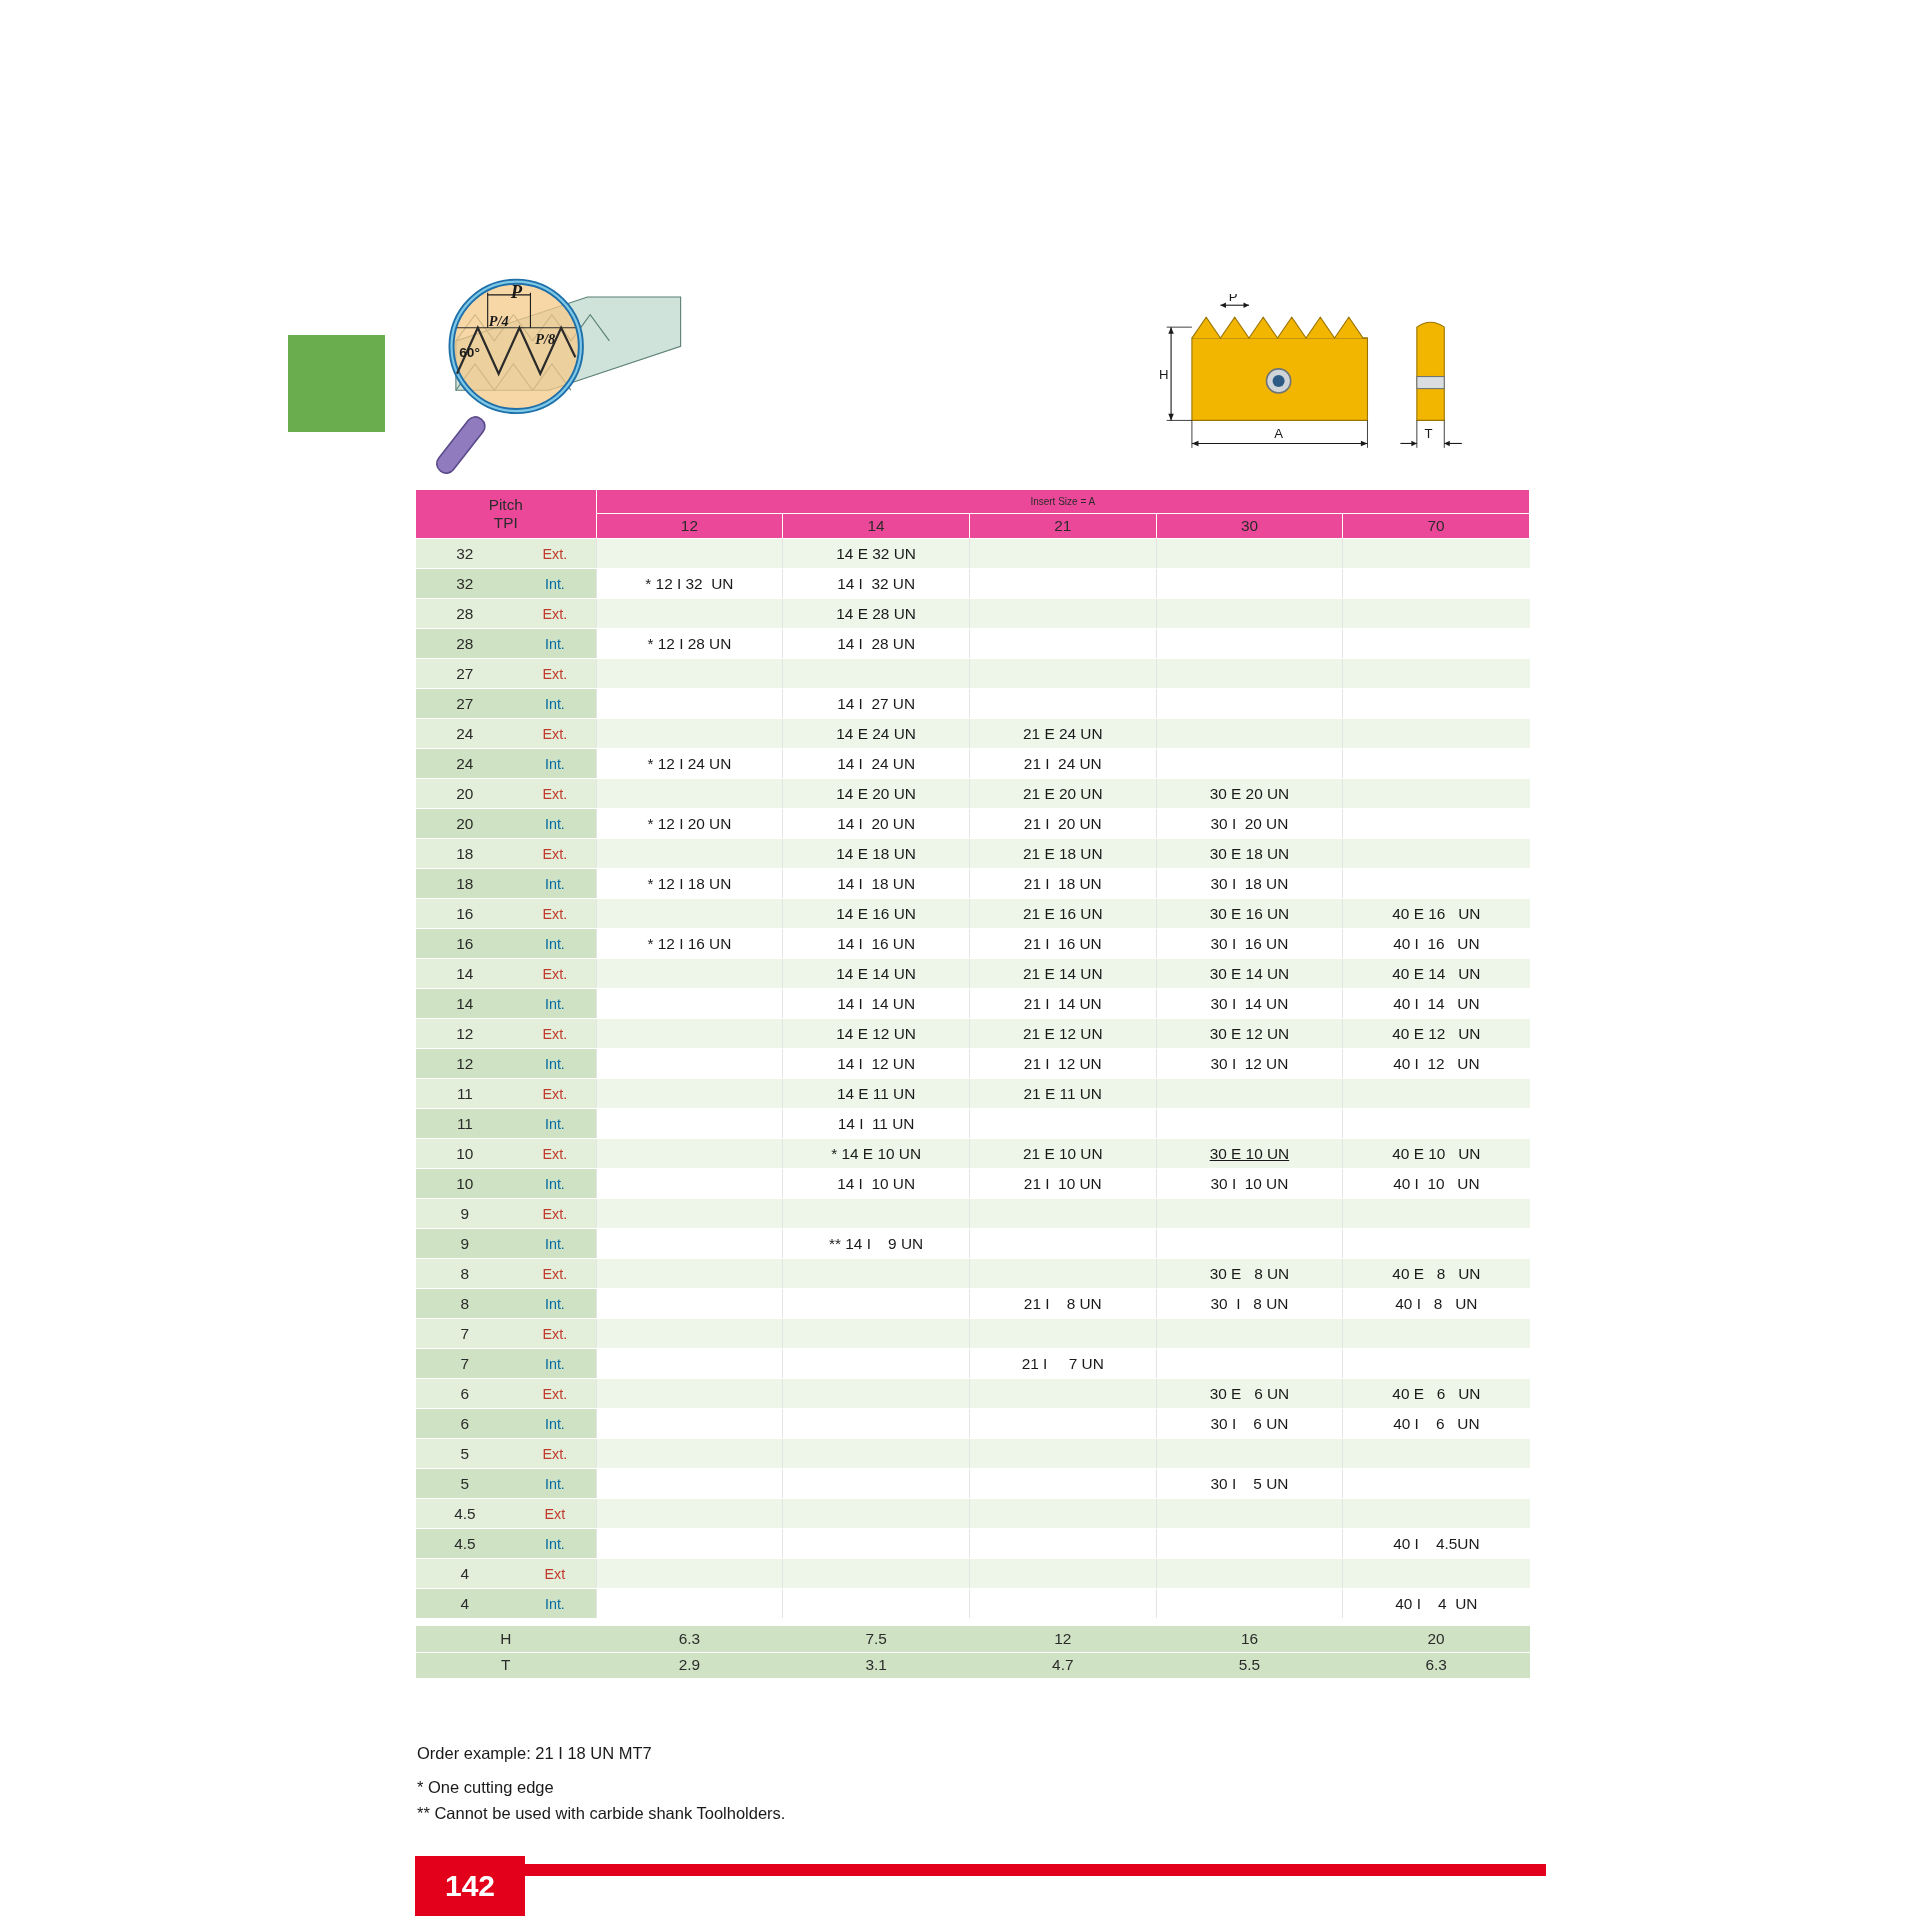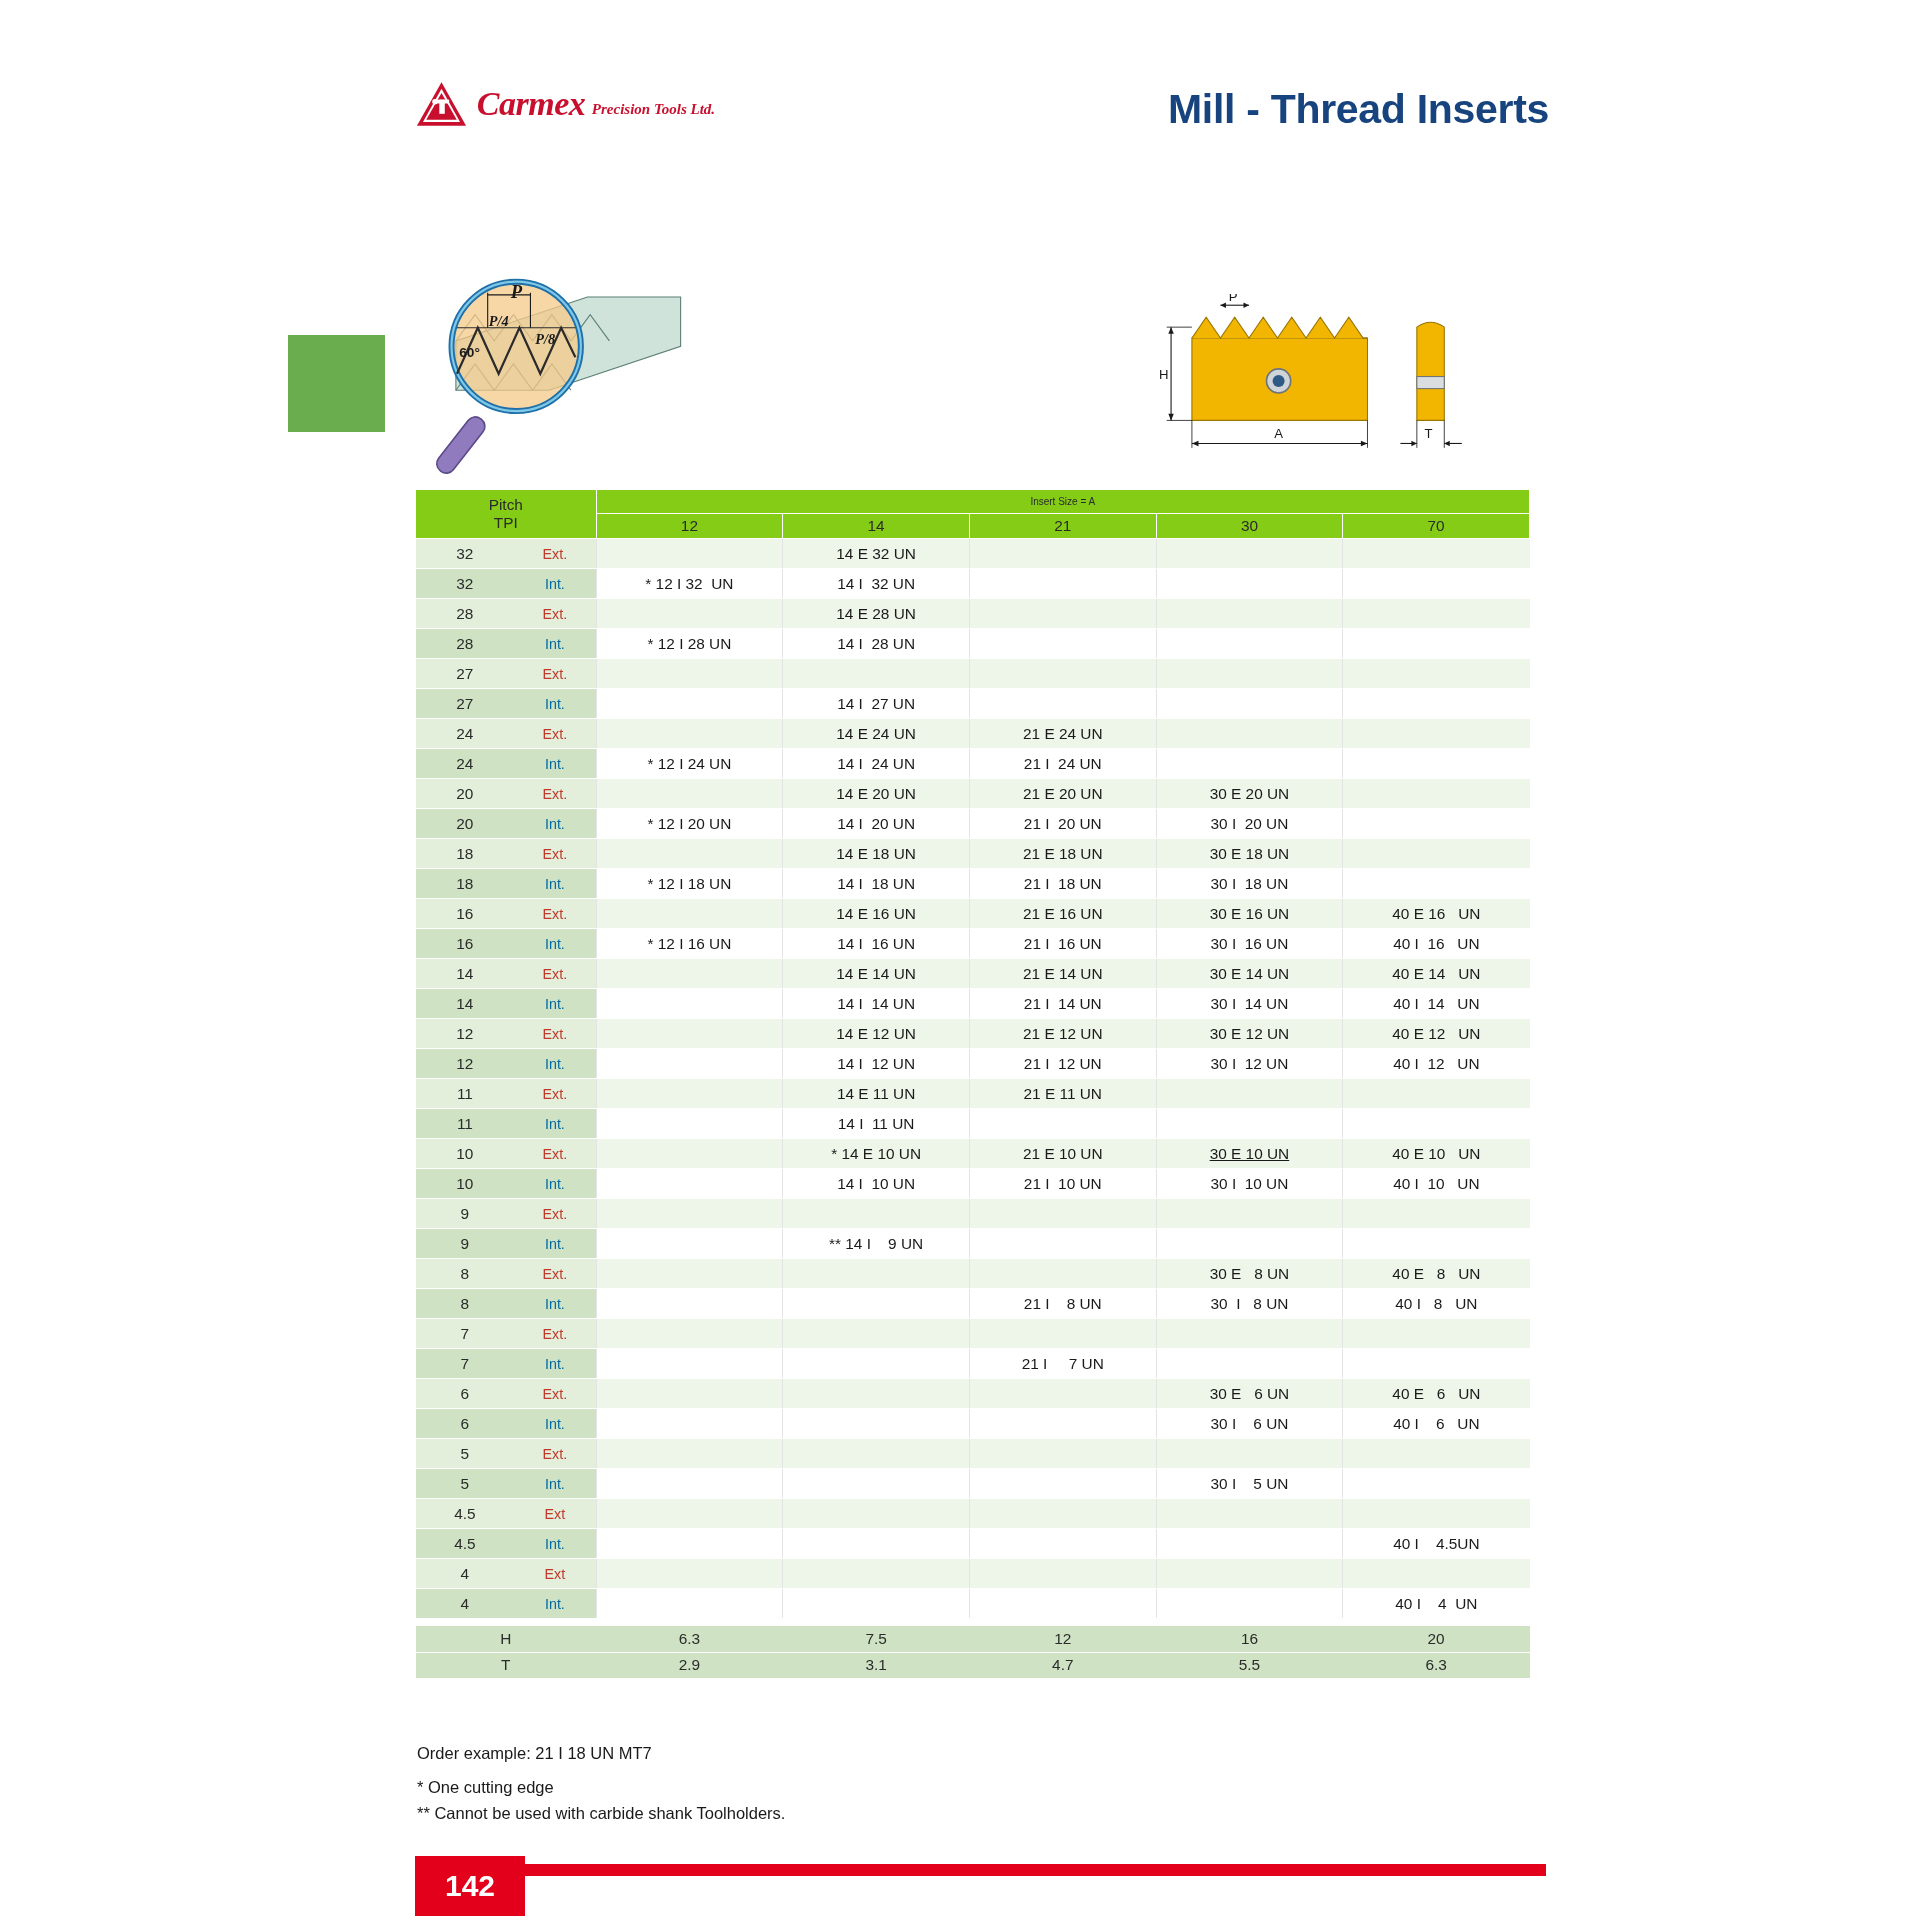--- a/index.html
+++ b/index.html
@@ -98,21 +98,21 @@
     position: absolute;
     left: 415px; top: 489px;
     width: 1115px;
     border-collapse: collapse;
     font-size: 15px;
     color: #1a1a1a;
   }
   .tbl td, .tbl th { padding: 0; margin: 0; }
 
   .hdr-cell {
-    background: #84cc16;
+    background: #ec4899;
     border: 0.5px solid #ffffff;
     text-align: center;
     vertical-align: middle;
     font-size: 15.4px;
     color: #2b2b2b;
     height: 49px;
   }
   .hdr-pitch { width: 181px; }
   .hdr-span { font-size: 10px; }
   .size-col { width: 187px; }
@@ -179,37 +179,20 @@
     color: #ffffff;
     font-size: 30px; font-weight: bold;
     display: flex; align-items: center; justify-content: center;
   }
 </style>
 </head>
 <body>
 
 <div class="page">
 
-  <div class="header">
-    <div class="logo-wrap">
-      <div class="logo-mark">
-        <svg width="53" height="48" viewBox="0 0 96 88">
-          <polygon points="48,4 93,84 3,84" fill="#c8102e"></polygon>
-          <polygon points="48,16 82,77 14,77" fill="#ffffff"></polygon>
-          <polygon points="48,24 76,73 20,73" fill="#c8102e"></polygon>
-          <circle cx="36" cy="40" r="5" fill="#ffffff"></circle>
-          <rect x="44" y="36" width="10" height="26" fill="#ffffff"></rect>
-          <rect x="36" y="36" width="26" height="7" fill="#ffffff"></rect>
-        </svg>
-      </div>
-      <div class="logo-text">Carmex</div>
-      <div class="logo-sub">Precision Tools Ltd.</div>
-    </div>
-    <div class="header-title">Mill - Thread Inserts</div>
-  </div>
 
 
   <div class="green-square"></div>
 
   <div class="illus-left">
     <svg width="296" height="214" viewBox="0 0 540 390">
 
       <path d="M60 210 L60 120 L300 40 L470 40 L470 130 L230 210 Z" fill="#cfe3da" stroke="#5a7f74" stroke-width="2"></path>
 
       <path d="M60 120 L95 72 L130 120 L165 72 L200 120 L235 72 L270 120 L305 72 L340 120" fill="none" stroke="#5a7f74" stroke-width="2"></path>

